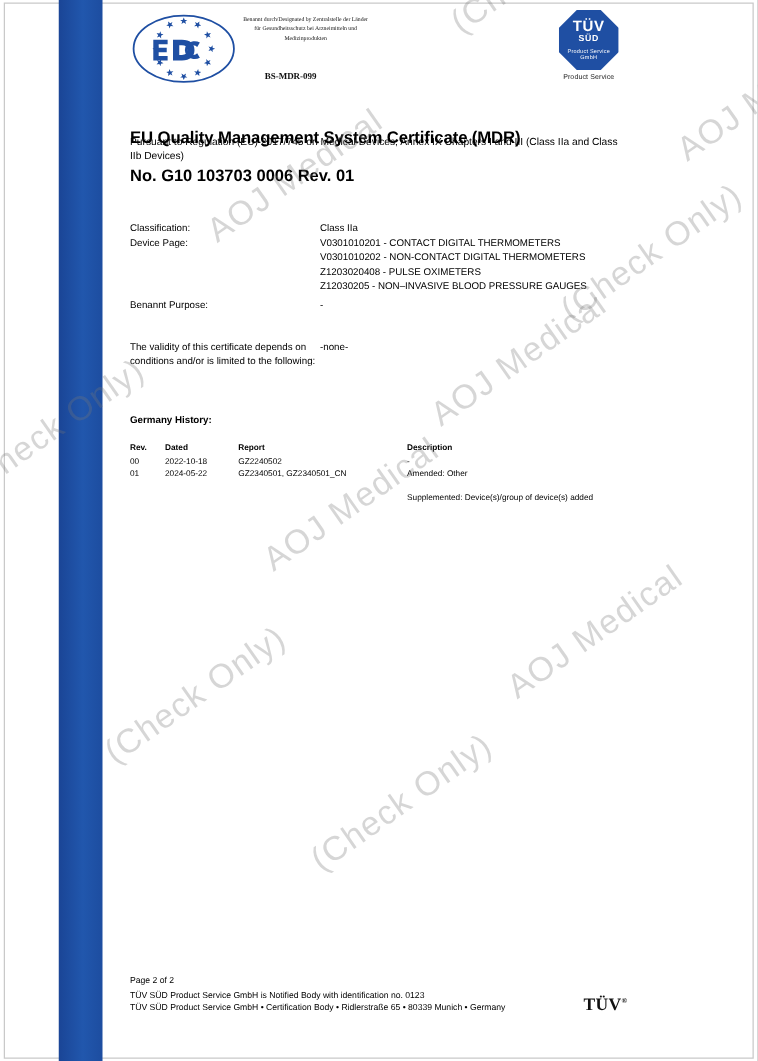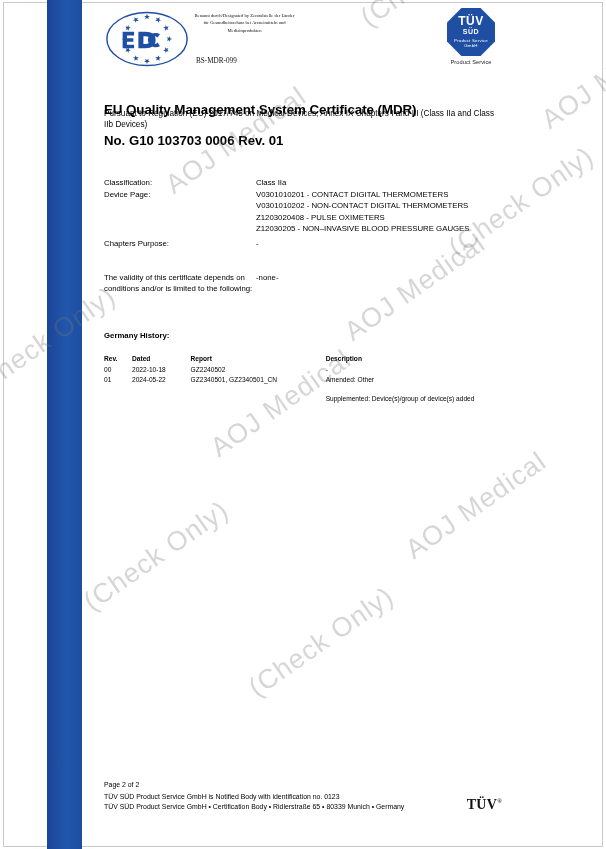--- a/index.html
+++ b/index.html
@@ -52,24 +52,25 @@
     left: 92px; top: 12px;
     width: 105px;
     font-size: 4.6px;
     line-height: 1.62;
     color: #111;
     text-align: center;
     font-family: "Liberation Serif", serif;
   }
   #mdr-code {
     position: absolute;
-    left: 96px; top: 57px;
+    left: 80px; top: 57px;
     width: 105px;
+    text-align: center;
     font-size: 7.2px;
-    font-weight: normal;
+    font-weight: bold;
     color: #111;
     font-family: "Liberation Serif", serif;
   }
   #tuv-seal {
     position: absolute;
     right: -4px; top: 8px;
     width: 66px;
     text-align: center;
   }
   #tuv-seal .octagon {
@@ -278,21 +279,21 @@
 
     <div class="row" id="devgroup">
       <span class="lbl">Device Page:</span>
       <span class="val multi">V0301010201 - CONTACT DIGITAL THERMOMETERS
 V0301010202 - NON-CONTACT DIGITAL THERMOMETERS
 Z1203020408 - PULSE OXIMETERS
 Z12030205 - NON–INVASIVE BLOOD PRESSURE GAUGES</span>
     </div>
 
     <div class="row" id="intended">
-      <span class="lbl">Chapters Purpose:</span>
+      <span class="lbl">Benannt Purpose:</span>
       <span class="val">-</span>
     </div>
 
     <div class="row" id="validity">
       <span class="lbl">The validity of this certificate depends on conditions and/or is limited to the following:</span>
       <span class="val">-none-</span>
     </div>
 
     <div id="rev-hist-title">Germany History:</div>
 

